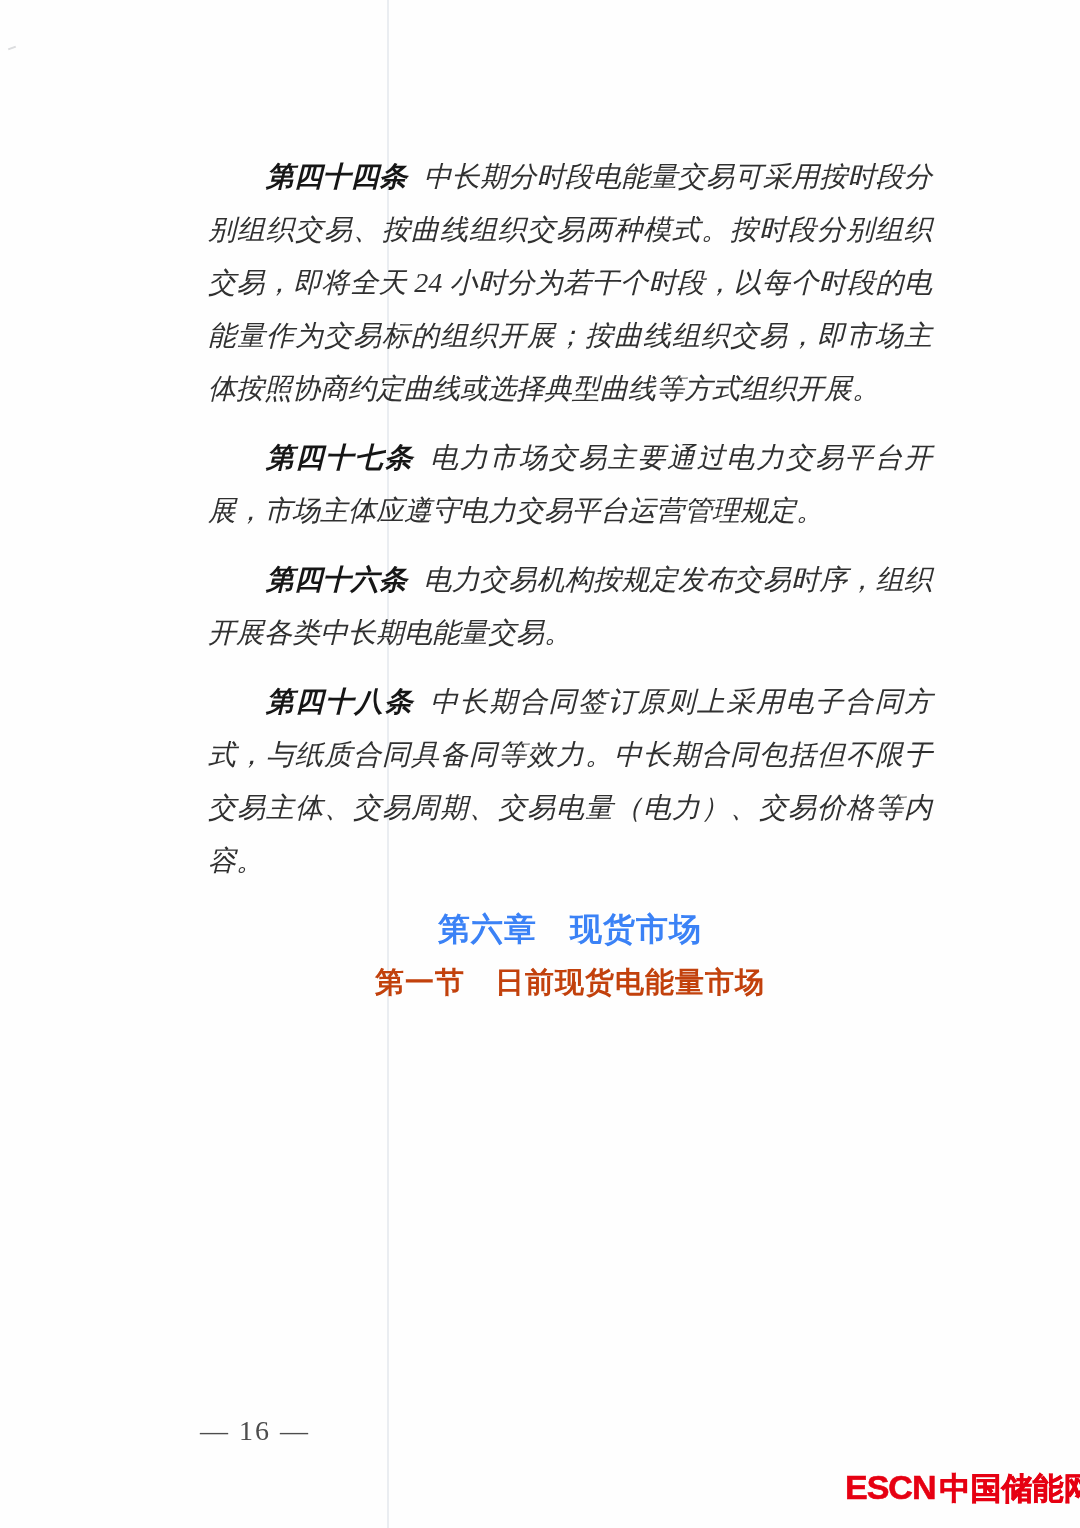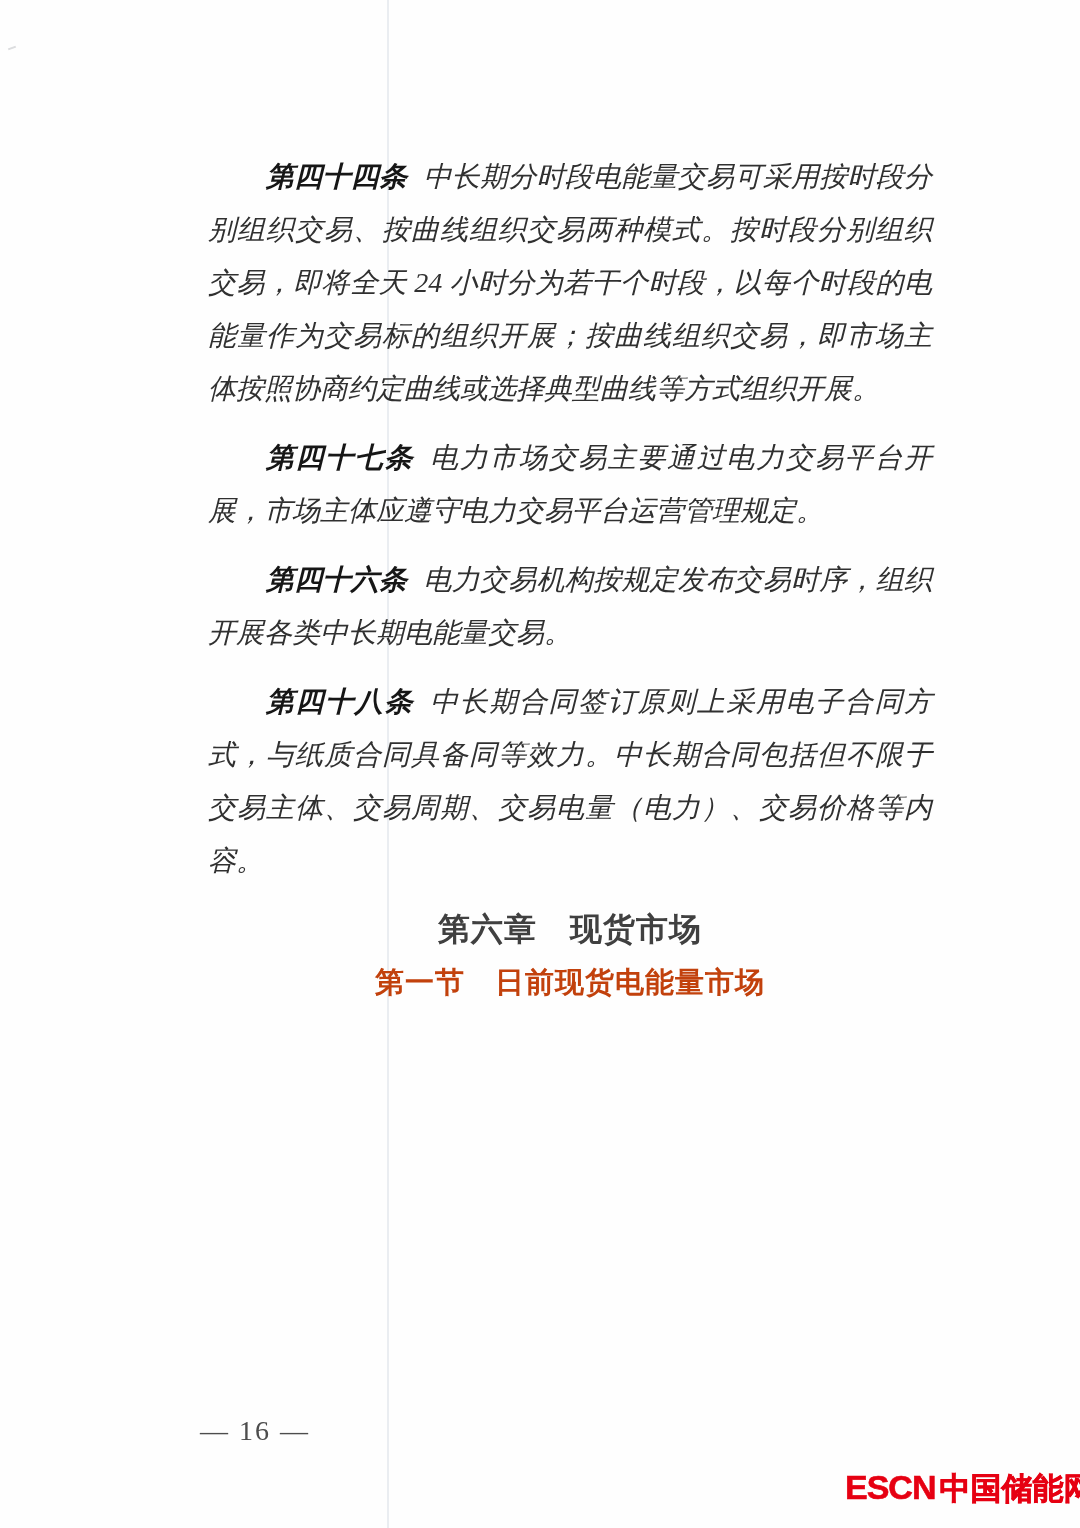--- a/index.html
+++ b/index.html
@@ -58,21 +58,21 @@
     margin-right: 16px;
   }
   h2.chapter {
     margin: 8px 0 0 0;
     font-family: "Liberation Sans", "DejaVu Sans", sans-serif;
     font-size: 32px;
     font-weight: bold;
     line-height: 53px;
     text-align: center;
     letter-spacing: 1px;
-    color: #404040;
+    color: #3b82f6;
   }
   h3.section {
     margin: 0;
     font-size: 29px;
     font-weight: 600;
     line-height: 53px;
     text-align: center;
     letter-spacing: 1px;
     color: #c2410c;
   }

